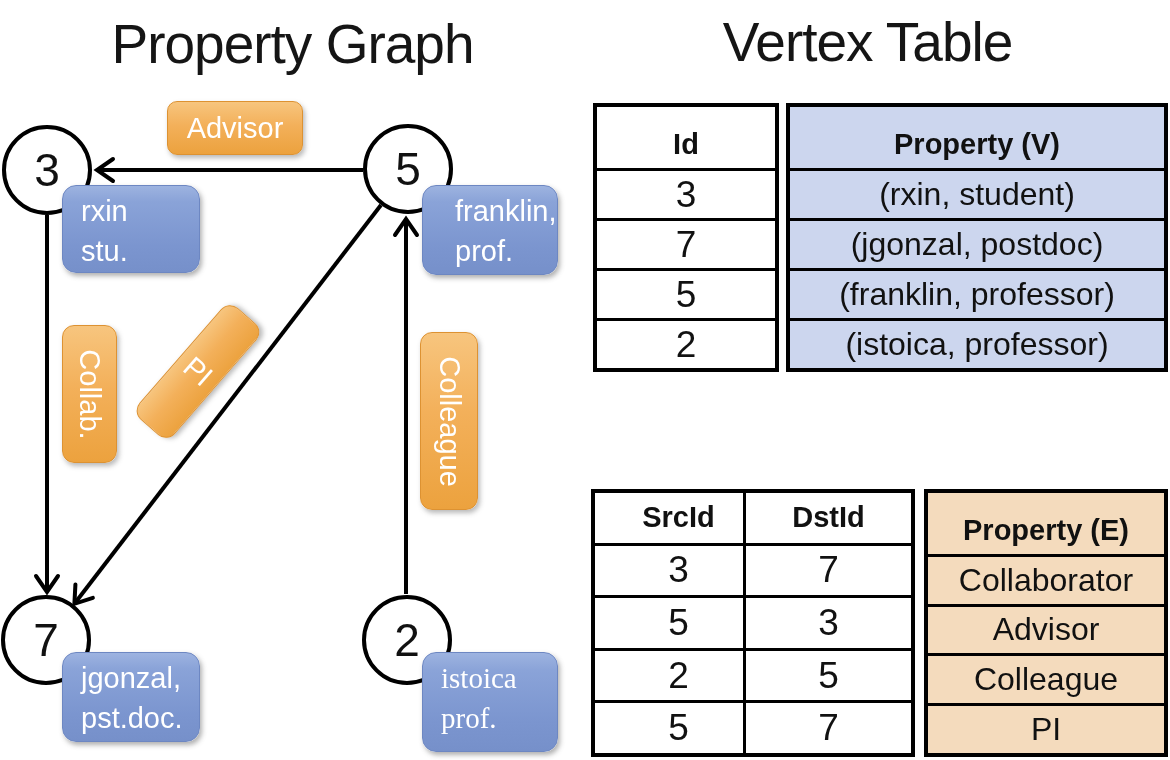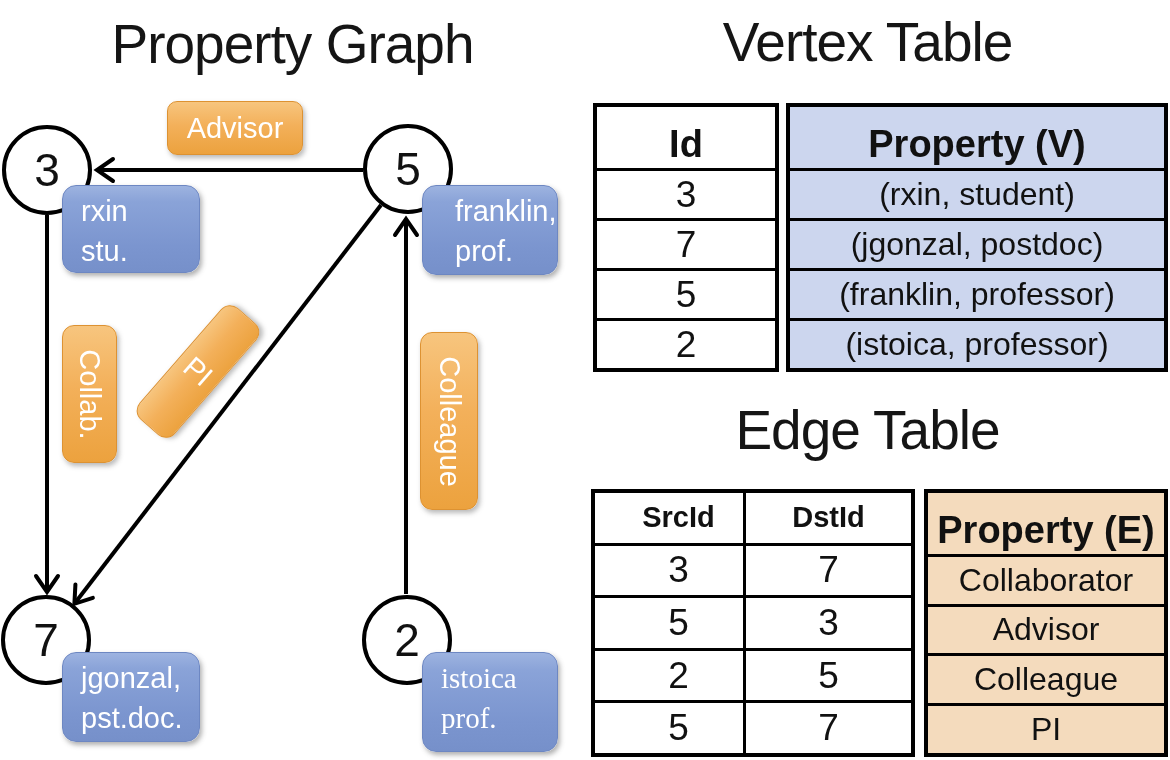--- a/index.html
+++ b/index.html
@@ -57,42 +57,41 @@
   
   .tbox{
     position:absolute;border:4px solid #000;box-sizing:border-box;background:#fff;
     display:flex;flex-direction:column;
   }
   .tbox .cell{
     flex:1;display:flex;align-items:center;justify-content:center;
     font-size:37px;font-weight:300;box-sizing:border-box;
   }
   .tbox .cell + .cell{border-top:3px solid #000;}
-  .tbox .cell.hdr{font-size:38px;font-weight:bold;margin-top:14px;}
+  .tbox .cell.hdr{font-size:29px;font-weight:bold;margin-top:14px;}
   .tbox .cell.small{font-size:32px;}
   #vertex-id-table{left:593px;top:103px;width:186px;height:269px;}
   #vertex-prop-table{left:786px;top:103px;width:382px;height:269px;background:#ccd6ee;}
   #edge-src-table{left:591px;top:489px;width:324px;height:268px;}
   #edge-prop-table{left:924px;top:489px;width:244px;height:268px;background:#f4dbbd;}
   .rowsplit{flex:1;display:flex;box-sizing:border-box;}
   .rowsplit + .rowsplit{border-top:3px solid #000;}
   .rowsplit .c1{width:148px;display:flex;align-items:center;justify-content:center;
     font-size:37px;font-weight:300;box-sizing:border-box;padding-left:19px;}
   .rowsplit .c2{flex:1;border-left:3px solid #000;display:flex;align-items:center;justify-content:center;
     font-size:37px;font-weight:300;box-sizing:border-box;}
   .rowsplit .hdr2{font-size:29px;font-weight:bold;}
 </style>
 </head>
 <body>
 
 <div id="stage">
 
   <div class="title" id="graph-title">Property Graph</div>
   <div class="title" id="vertex-title">Vertex Table</div>
-  <div class="title" id="edge-title">Edge Table</div>
 
   <svg id="edges" width="585" height="760" viewBox="0 0 585 760">
     <defs>
       <marker id="arrow" markerUnits="userSpaceOnUse" markerWidth="44" markerHeight="34" viewBox="-22 -17 44 34" refX="-1" refY="0" orient="auto">
         <path d="M -16 -11 L 0 0 L -16 11" fill="none" stroke="#000" stroke-width="4" stroke-linecap="round"></path>
       </marker>
     </defs>
     <line x1="363" y1="170" x2="98" y2="170" stroke="#000" stroke-width="4" marker-end="url(#arrow)"></line>
     <line x1="47" y1="215" x2="47" y2="591" stroke="#000" stroke-width="4" marker-end="url(#arrow)"></line>
     <line x1="381" y1="205" x2="75" y2="603" stroke="#000" stroke-width="4" marker-end="url(#arrow)"></line>

